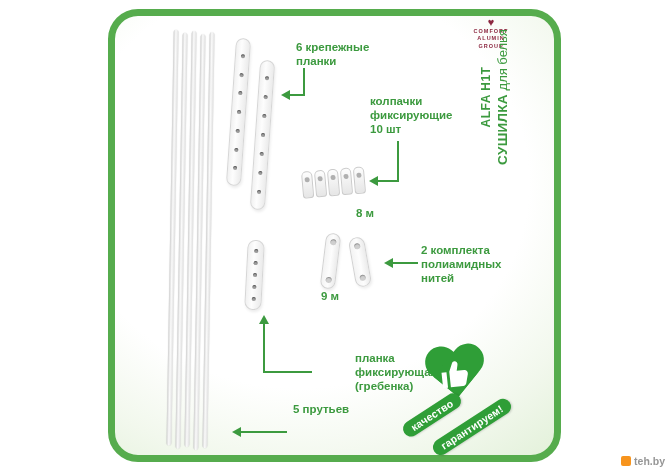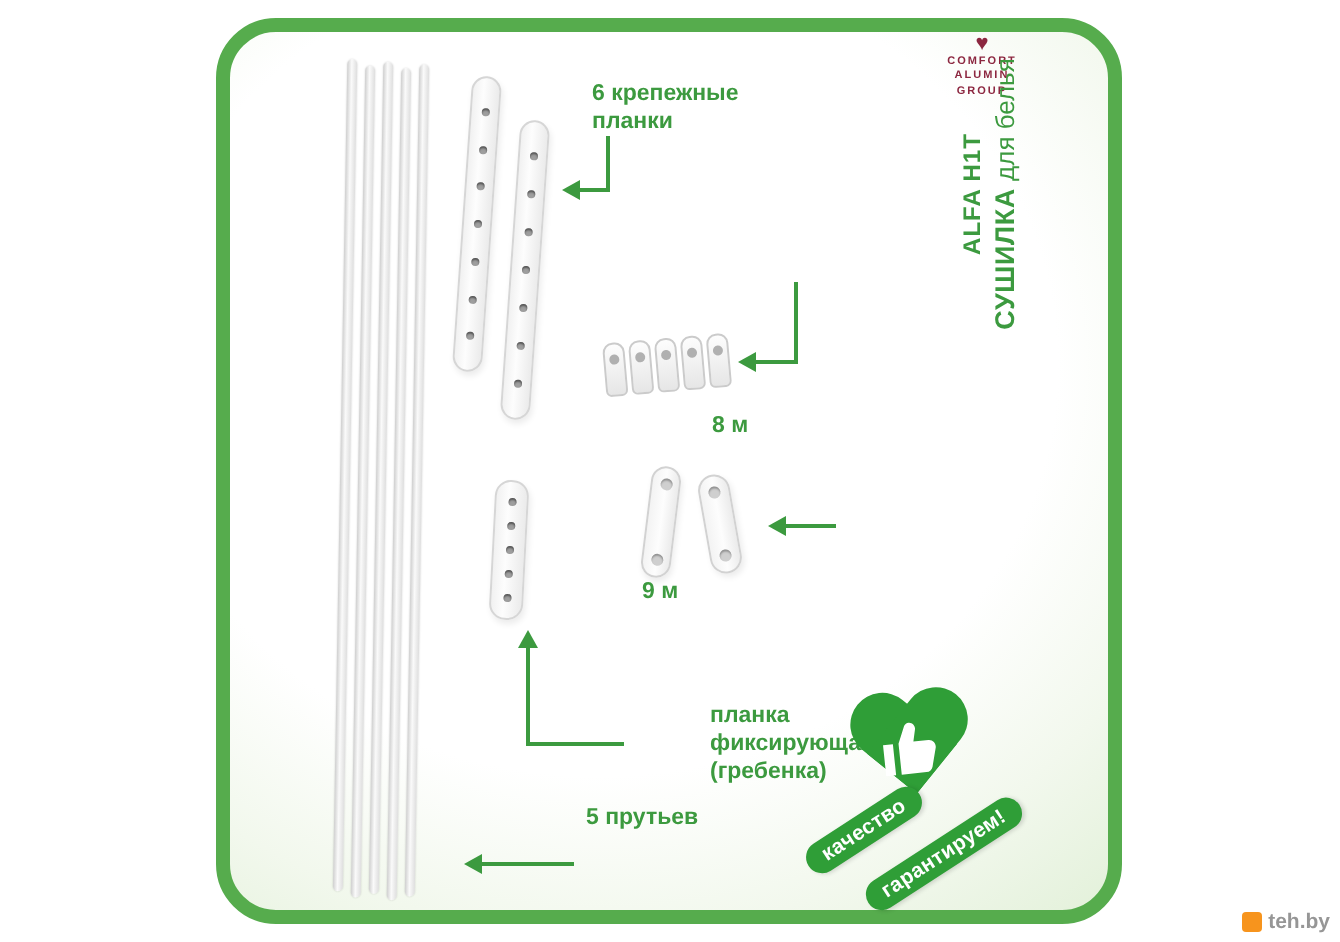--- a/index.html
+++ b/index.html
@@ -151,21 +151,27 @@
   <div class="comb">
     <i class="hole"></i>
       <i class="hole"></i>
       <i class="hole"></i>
       <i class="hole"></i>
       <i class="hole"></i>
   </div>
 
   <div class="lbl" id="lbl-strips">6 крепежные
 планки</div>
+  <div class="lbl" id="lbl-caps">колпачки
+фиксирующие
+10 шт</div>
   <div class="lbl" id="lbl-5m">8 м</div>
+  <div class="lbl" id="lbl-threads">2 комплекта
+полиамидных
+нитей</div>
   <div class="lbl" id="lbl-3m">9 м</div>
   <div class="lbl" id="lbl-comb">планка
 фиксирующая
 (гребенка)</div>
   <div class="lbl" id="lbl-rods">5 прутьев</div>
 
   <div class="arrow">
     <i class="seg" style="left:303px;top:68px;width:2px;height:28px"></i>
     <i class="seg" style="left:289px;top:94px;width:16px;height:2px"></i>
     <i class="ah-left" style="left:281px;top:90px"></i>

